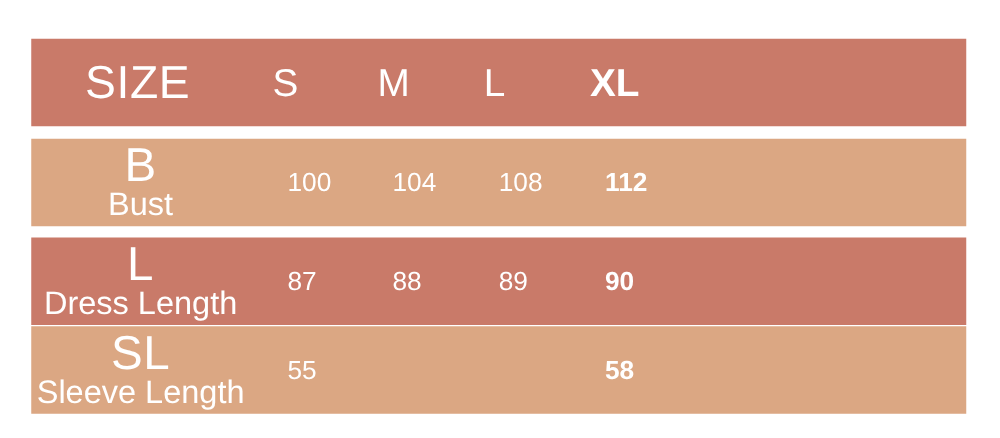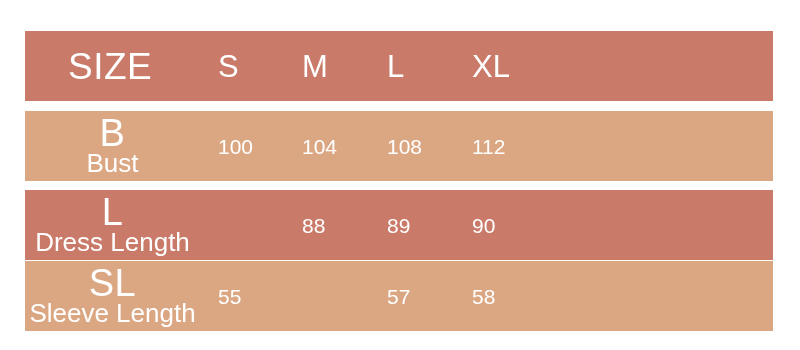--- a/index.html
+++ b/index.html
@@ -90,29 +90,30 @@
     height: 70px;
     display: flex;
     align-items: center;
     justify-content: flex-start;
     color: #ffffff;
     white-space: nowrap;
   }
   .cell.c0 { left: 193px; }
   .cell.c1 { left: 277px; }
   .cell.c2 { left: 362px; }
-  .cell.c3 { left: 447px; }
+  .cell.c3 { left: 447px; font-weight: bold; }
 
   .cell .head-txt {
     font-size: 31px;
     line-height: 1;
   }
   .cell .val-txt {
     font-size: 21px;
     line-height: 1;
+    margin-left: 12px;
   }
 </style>
 </head>
 <body>
 
 <div id="size-chart">
 
   <div class="row dark row-header">
     <div class="size-word">SIZE</div>
     <div class="cell c0">
@@ -146,40 +147,40 @@
     <div class="cell c3">
       <span class="val-txt">112</span>
     </div>
   </div>
 
   <div class="row dark row-dress">
     <div class="label-cell">
       <span class="code">L</span>
       <span class="desc">Dress Length</span>
     </div>
+    <div class="cell c0">
+      <span class="val-txt">87</span>
+    </div>
     <div class="cell c1">
       <span class="val-txt">88</span>
     </div>
     <div class="cell c2">
       <span class="val-txt">89</span>
     </div>
     <div class="cell c3">
       <span class="val-txt">90</span>
     </div>
   </div>
 
   <div class="row light row-sleeve">
     <div class="label-cell">
       <span class="code">SL</span>
       <span class="desc">Sleeve Length</span>
     </div>
     <div class="cell c0">
       <span class="val-txt">55</span>
     </div>
-    <div class="cell c2">
-      <span class="val-txt">57</span>
-    </div>
     <div class="cell c3">
       <span class="val-txt">58</span>
     </div>
   </div>
 
 </div>
 
 </body></html>

